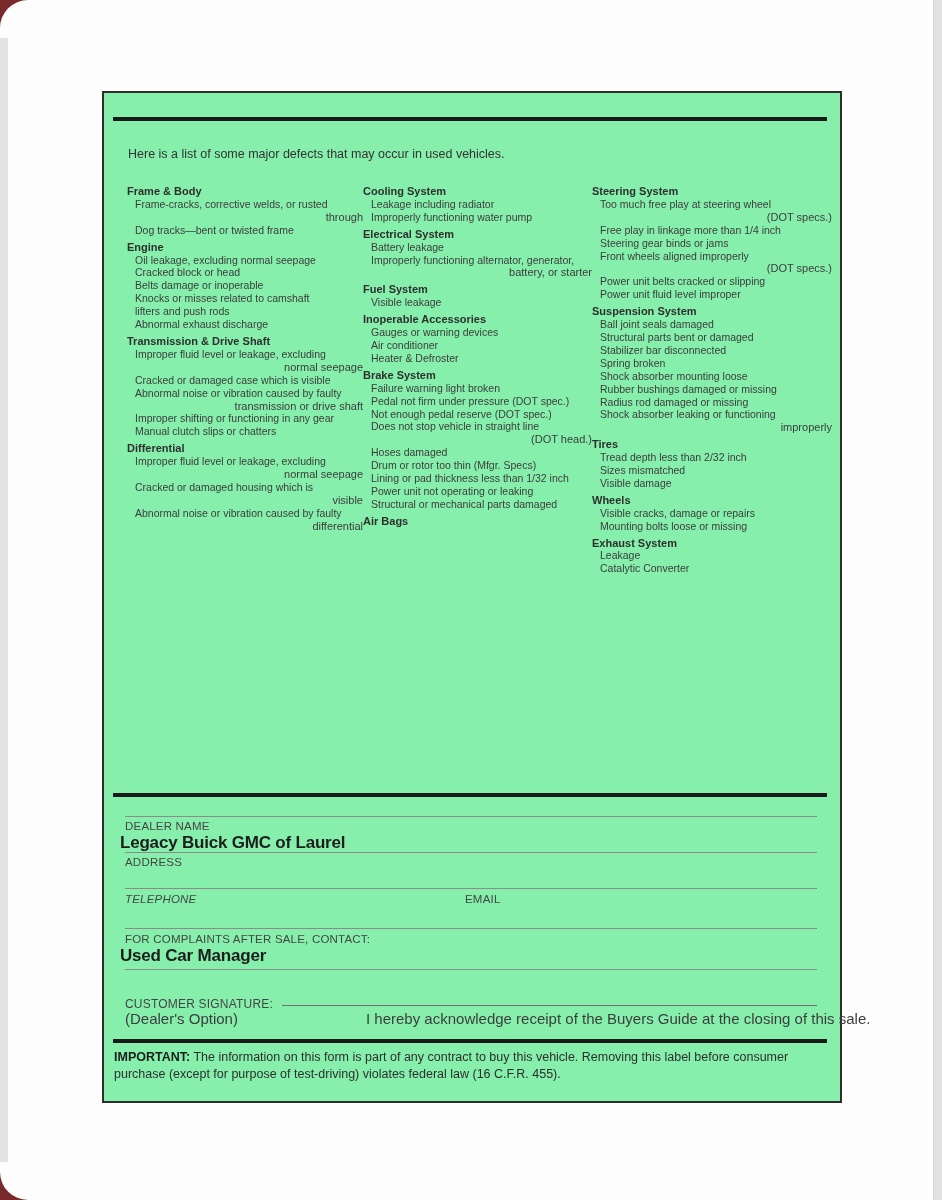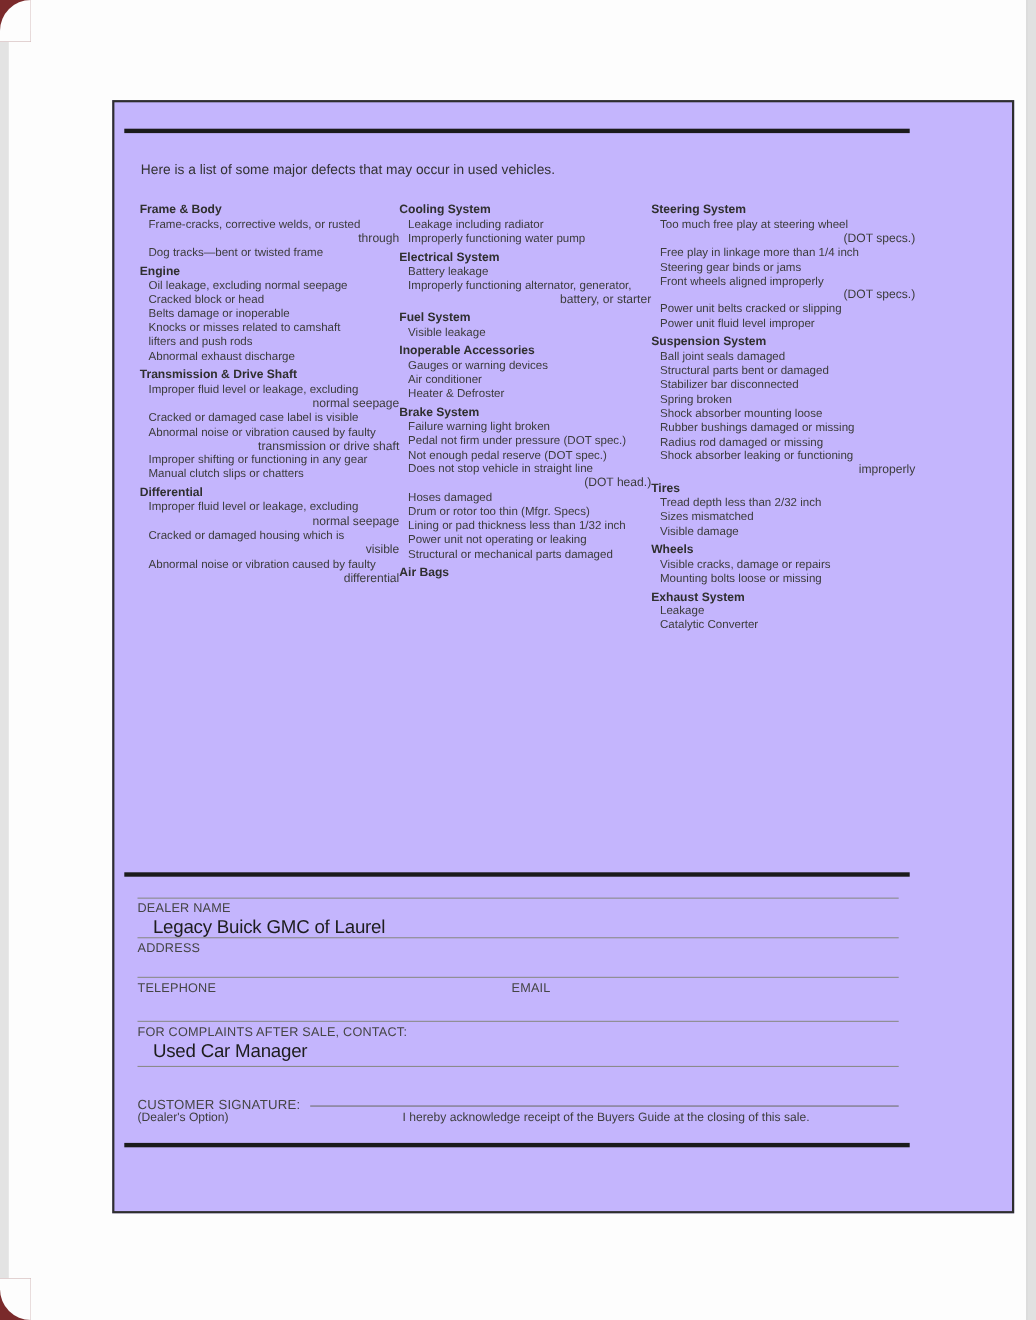--- a/index.html
+++ b/index.html
@@ -17,43 +17,43 @@
 
   
   .corner { position:absolute; left:0; width:28px; height:38px; background:#7a2a2b; z-index:5; }
   .corner .notch { position:absolute; left:0; top:0; width:100%; height:100%; background:#fdfdfd; }
   .corner.tl { top:0; }
   .corner.tl .notch { border-top-left-radius:28px; }
   .corner.bl { bottom:0; }
   .corner.bl .notch { border-bottom-left-radius:28px; }
 
   .page {
-    position:absolute; left:102px; top:91px; width:820px; height:1012px;
-    background:#c4b5fd; border:2px solid #2e2e2e; z-index:2;
+    position:absolute; left:102px; top:91px; width:740px; height:1012px;
+    background:#86efac; border:2px solid #2e2e2e; z-index:2;
   }
   .rule { position:absolute; left:9px; width:714px; background:#1b1b1b; }
   .rule.top    { top:24px;  height:4px; }
   .rule.mid    { top:700px; height:4px; }
   .rule.bottom { top:946px; height:4px; }
 
   .intro { position:absolute; top:54px; left:24px; font-size:12.5px; color:#333; }
 
   .cols { position:absolute; top:92px; left:23px; right:6px; display:flex; }
   .col1 { width:236px; }
   .col2 { width:229px; }
   .col3 { width:240px; }
   .head { font-size:11px; font-weight:bold; color:#2f2f2f; line-height:12.9px; margin-top:4px; white-space:nowrap; }
   .col > .head:first-child { margin-top:0; }
   .item { font-size:10.5px; line-height:12.9px; padding-left:8px;  white-space:nowrap; }
   .cont { font-size:11px; line-height:12.9px; padding-left:23px; white-space:nowrap;text-align:right; }
 
   .fline { position:absolute; left:21px; width:692px; height:1px; background:#8b8b8b; }
   .f-label { position:absolute; left:21px; font-size:11.5px; color:#454545; letter-spacing:0.2px; white-space:nowrap; }
-  .f-value { position:absolute; left:35px; font-size:17px; font-weight:400; color:#1d1d1d; letter-spacing:-0.2px; white-space:nowrap; }
-  .f-small { position:absolute; font-size:11px; color:#3d3d3d; white-space:nowrap; }
+  .f-value { position:absolute; left:16px; font-size:17px; font-weight:700; color:#1d1d1d; letter-spacing:-0.2px; white-space:nowrap; }
+  .f-small { position:absolute; font-size:15px; color:#3d3d3d; white-space:nowrap; }
 
   .sig-line { position:absolute; left:178px; top:912px; width:535px; height:1px; background:#6f6f6f; }
 
   .important {
     position:absolute; left:10px; top:956px; width:718px;
     font-size:12.5px; line-height:16.5px; color:#2e2e2e;
   }
   .important b { color:#1d1d1d; }
 </style>
 </head>
@@ -84,21 +84,21 @@
         <div class="head">Engine</div>
         <div class="item">Oil leakage, excluding normal seepage</div>
         <div class="item">Cracked block or head</div>
         <div class="item">Belts damage or inoperable</div>
         <div class="item">Knocks or misses related to camshaft</div>
         <div class="item">lifters and push rods</div>
         <div class="item">Abnormal exhaust discharge</div>
         <div class="head">Transmission &amp; Drive Shaft</div>
         <div class="item">Improper fluid level or leakage, excluding</div>
         <div class="cont">normal seepage</div>
-        <div class="item">Cracked or damaged case label is visible</div>
+        <div class="item">Cracked or damaged case which is visible</div>
         <div class="item">Abnormal noise or vibration caused by faulty</div>
         <div class="cont">transmission or drive shaft</div>
         <div class="item">Improper shifting or functioning in any gear</div>
         <div class="item">Manual clutch slips or chatters</div>
         <div class="head">Differential</div>
         <div class="item">Improper fluid level or leakage, excluding</div>
         <div class="cont">normal seepage</div>
         <div class="item">Cracked or damaged housing which is</div>
         <div class="cont">visible</div>
         <div class="item">Abnormal noise or vibration caused by faulty</div>
@@ -167,29 +167,33 @@
   <div class="rule mid"></div>
 
   <div class="fline" style="top:723px;"></div>
   <div class="f-label" style="top:727px;">DEALER NAME</div>
   <div class="f-value" style="top:740px;">Legacy Buick GMC of Laurel</div>
   <div class="fline" style="top:759px;"></div>
 
   <div class="f-label" style="top:763px;">ADDRESS</div>
   <div class="fline" style="top:795px;"></div>
 
-  <div class="f-label" style="top:800px;">TELEPHONE</div>
+  <div class="f-label" style="top:800px;font-style:italic;">TELEPHONE</div>
   <div class="f-label" style="top:800px; left:361px;">EMAIL</div>
 
   <div class="fline" style="top:835px;"></div>
   <div class="f-label" style="top:840px;">FOR COMPLAINTS AFTER SALE, CONTACT:</div>
   <div class="f-value" style="top:853px;">Used Car Manager</div>
   <div class="fline" style="top:876px;"></div>
 
   <div class="f-label" style="top:904px; font-size:12px;">CUSTOMER SIGNATURE:</div>
   <div class="sig-line"></div>
   <div class="f-small" style="top:917px; left:21px;">(Dealer's Option)</div>
   <div class="f-small" style="top:917px; left:262px;">I hereby acknowledge receipt of the Buyers Guide at the closing of this sale.</div>
 
   <div class="rule bottom"></div>
 
+  <p class="important">
+    <b>IMPORTANT:</b>
+    <span>The information on this form is part of any contract to buy this vehicle.  Removing this label before consumer purchase (except for purpose of test-driving) violates federal law (16 C.F.R. 455).</span>
+  </p>
 
 </div>
 
 </body></html>

